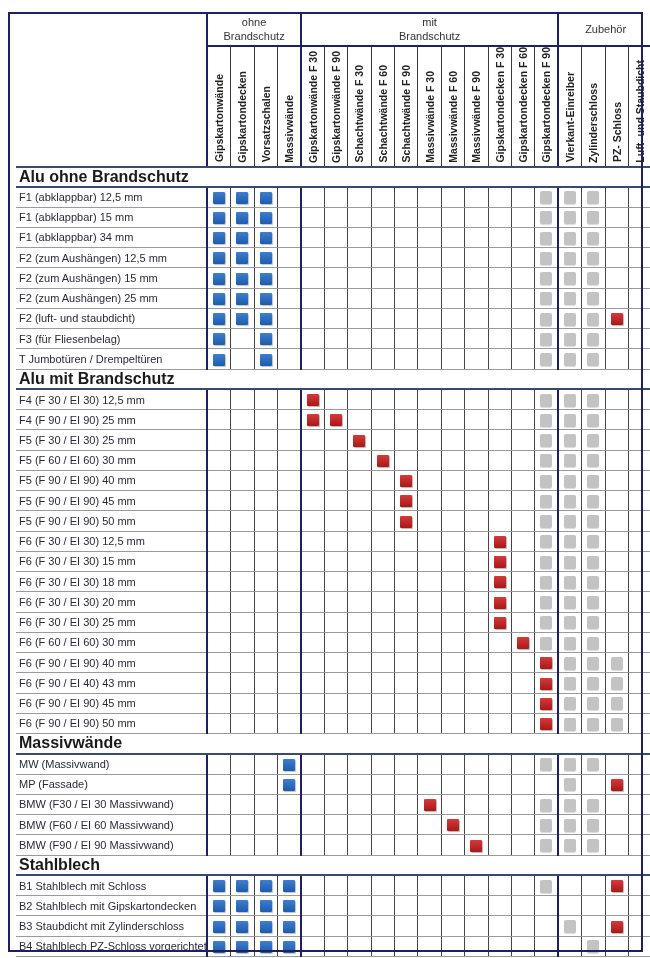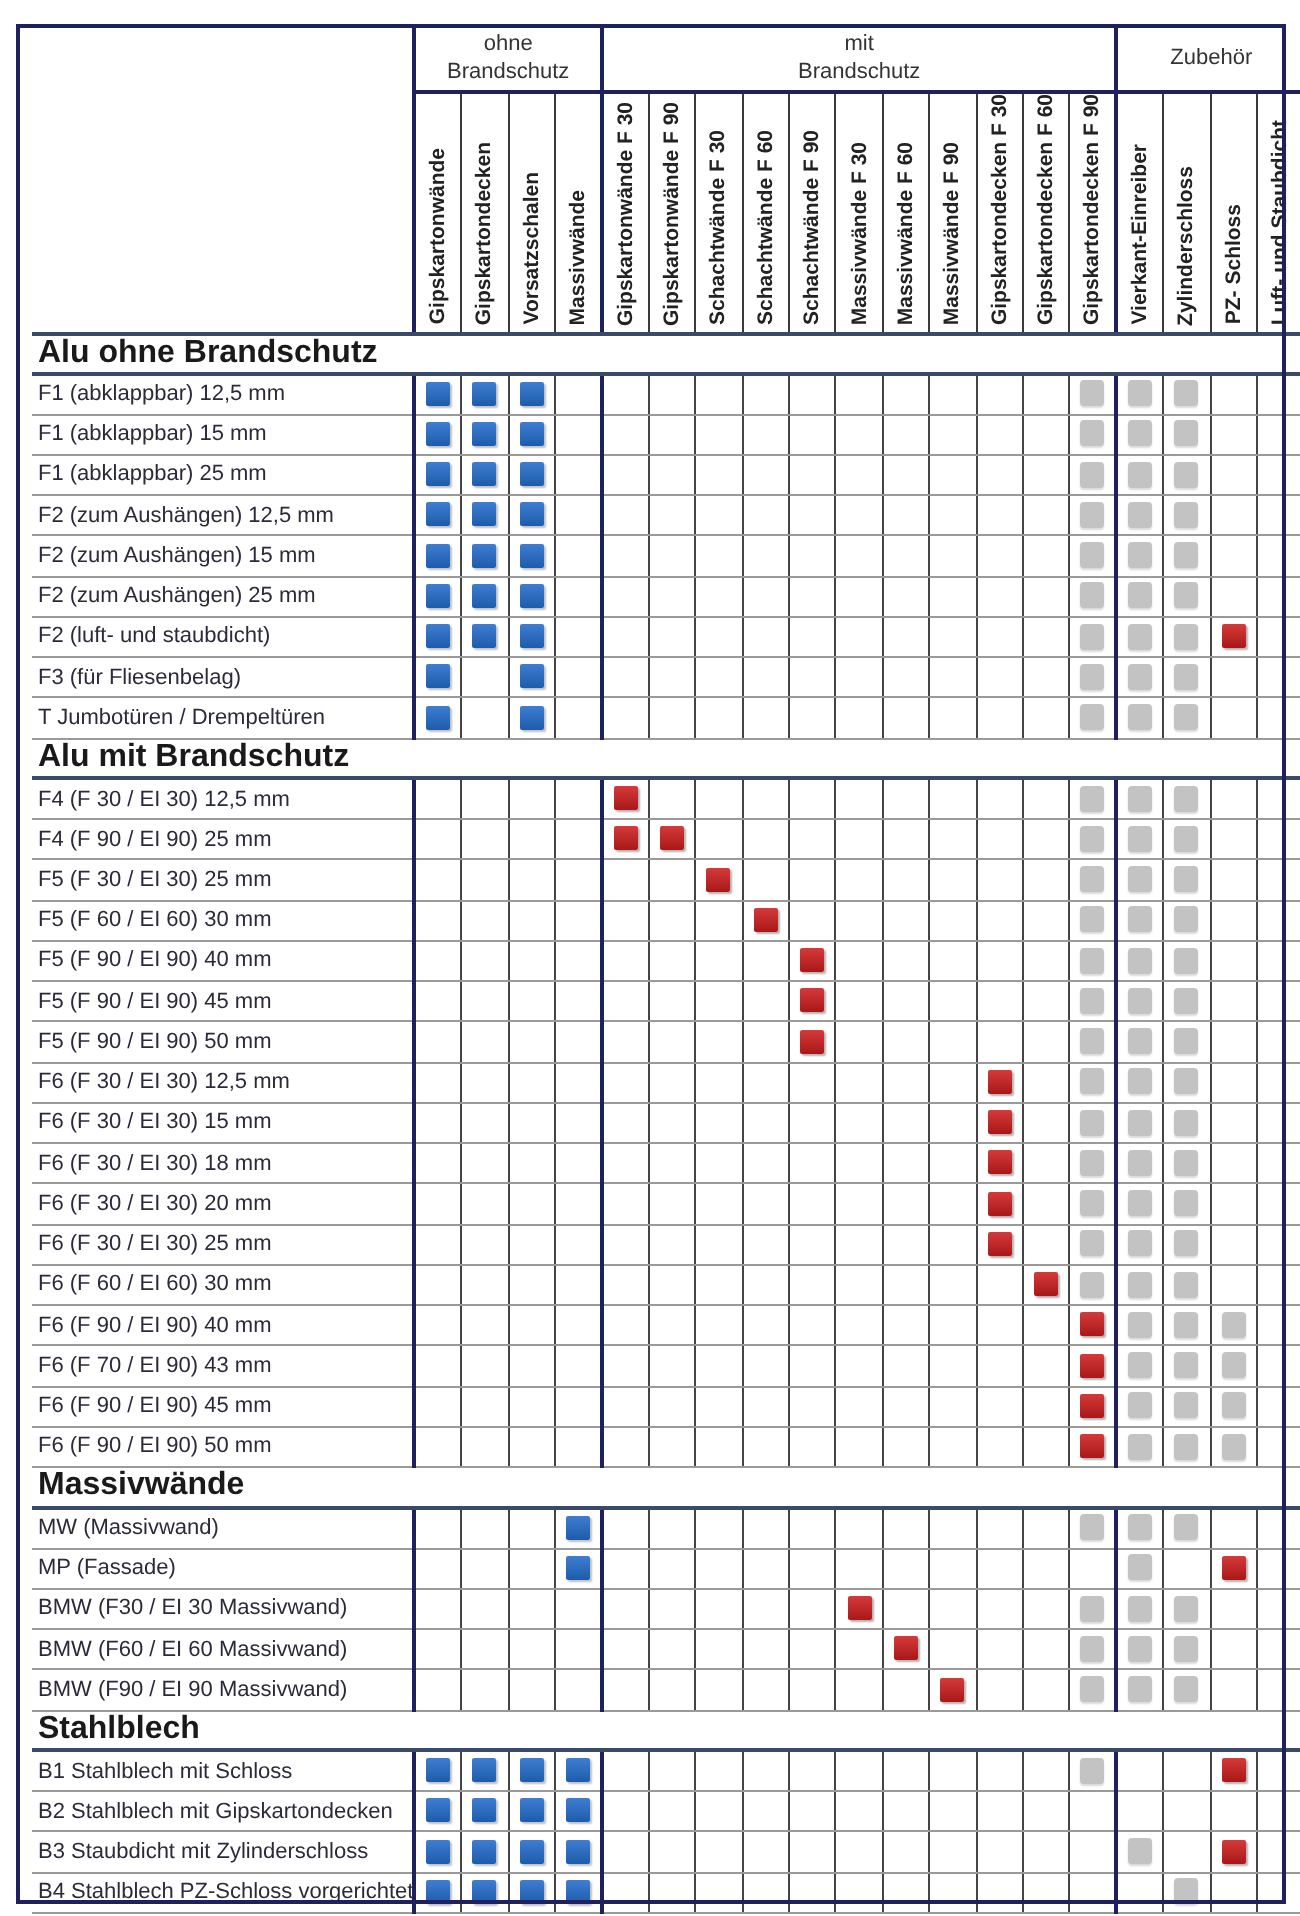--- a/index.html
+++ b/index.html
@@ -177,21 +177,21 @@
         <td></td>
         <td></td>
         <td></td>
         <td><span class="mk gray"></span></td>
         <td class="gs"><span class="mk gray"></span></td>
         <td><span class="mk gray"></span></td>
         <td></td>
         <td></td>
       </tr>
       <tr class="row">
-        <td class="lab">F1 (abklappbar) 25 mm</td>
+        <td class="lab">F1 (abklappbar) 34 mm</td>
         <td class="gs"><span class="mk blue"></span></td>
         <td><span class="mk blue"></span></td>
         <td><span class="mk blue"></span></td>
         <td></td>
         <td class="gs"></td>
         <td></td>
         <td></td>
         <td></td>
         <td></td>
         <td></td>
@@ -642,21 +642,21 @@
         <td></td>
         <td></td>
         <td></td>
         <td><span class="mk red"></span></td>
         <td class="gs"><span class="mk gray"></span></td>
         <td><span class="mk gray"></span></td>
         <td><span class="mk gray"></span></td>
         <td></td>
       </tr>
       <tr class="row">
-        <td class="lab">F6 (F 70 / EI 90) 43 mm</td>
+        <td class="lab">F6 (F 90 / EI 40) 43 mm</td>
         <td class="gs"></td>
         <td></td>
         <td></td>
         <td></td>
         <td class="gs"></td>
         <td></td>
         <td></td>
         <td></td>
         <td></td>
         <td></td>

